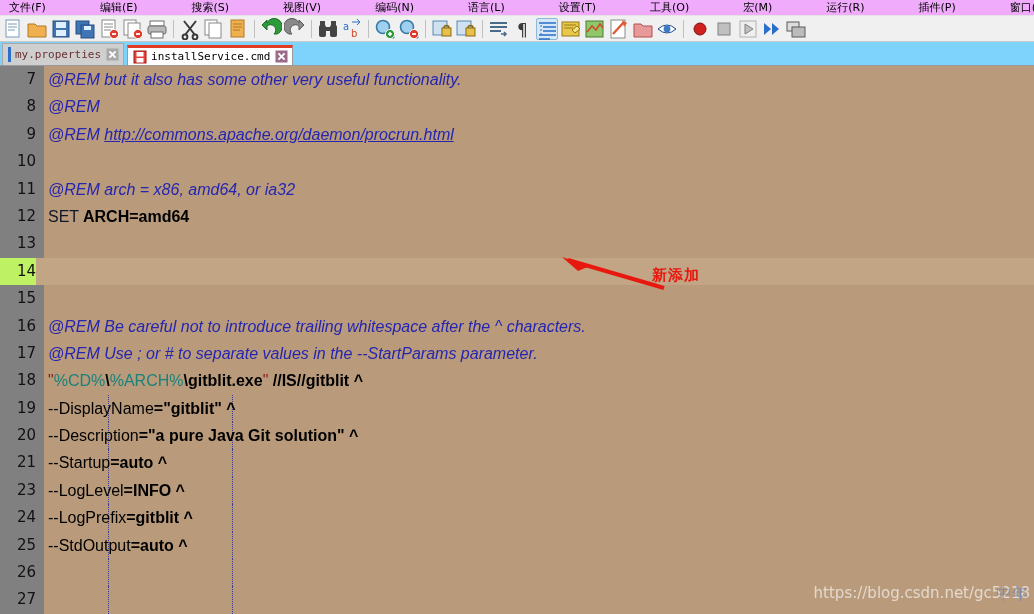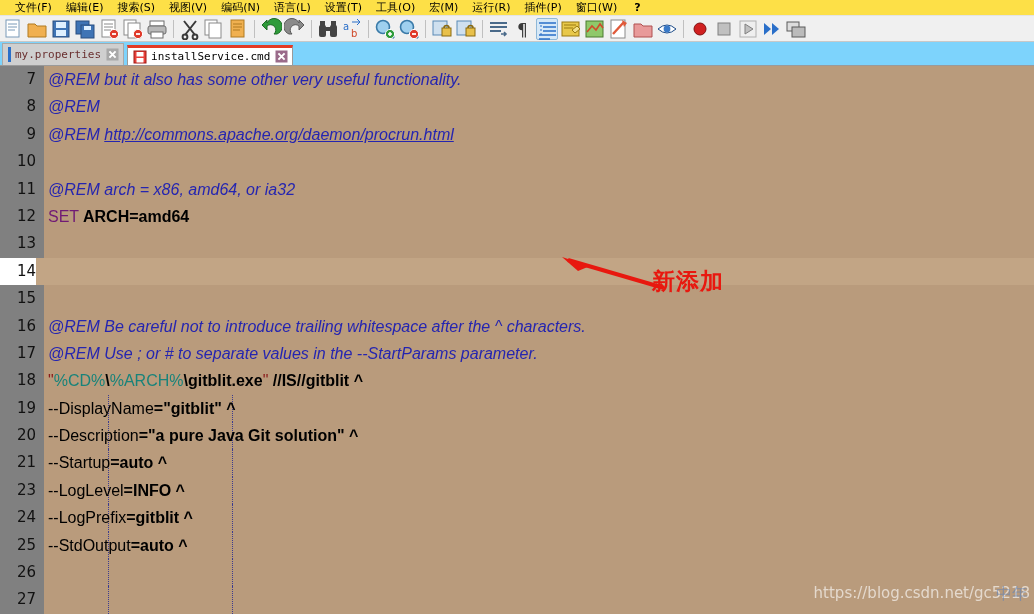--- a/index.html
+++ b/index.html
@@ -11,26 +11,27 @@
   }
   #app {
     position: relative;
     width: 1034px; height: 614px;
     overflow: hidden;
   }
 
   
   .menubar {
     height: 16px;
-    background: #fde047;
+    background: #f0abfc;
     border-bottom: 1px solid #e4e4e4;
     display: flex;
     align-items: center;
-    padding-left: 8px;
+    padding-left: 2px;
     box-sizing: border-box;
+    gap: 40px;
   }
   .menu-item {
     font-size: 11px;
     color: #000;
     padding: 0 7px;
     line-height: 15px;
     white-space: nowrap;
     font-family: "DejaVu Sans", sans-serif;
   }
   .menu-item.help { padding: 0 10px; font-weight: bold; }
@@ -149,25 +150,25 @@
     position: absolute;
     left: 48px;
     line-height: 27.4px;
   }
   .row { position: relative; height: 27.4px; }
   .row.cur .rowbg {
     position: absolute; left: 0; top: 0;
     width: 1034px; height: 27.4px;
     background: #c2a585;
   }
-  .row.cur .ln { background: #ffffff; }
+  .row.cur .ln { background: #bef264; }
 
   
   .cmt   { color: #2525b0; font-style: italic; }
-  .kw    { color: #701a75; }
+  .kw    { color: #0f172a; }
   .opt   { color: #000000; }
   .var   { color: #18837a; }
   .str   { color: #8a1a1a; }
   .plain { color: #000000; font-weight: bold; }
 
   
   .guide {
     position: absolute;
     top: 0;
     width: 1px;
@@ -178,21 +179,21 @@
 
   
   .anno {
     position: absolute;
     pointer-events: none;
   }
   .anno-text {
     position: absolute;
     left: 652px; top: 266px;
     color: #e8180f;
-    font-size: 23px;
+    font-size: 15px;
     font-weight: bold;
     font-family: "DejaVu Sans", sans-serif;
     letter-spacing: 1px;
   }
   .watermark {
     position: absolute;
     right: 4px; bottom: 12px;
     font-size: 15px;
     color: rgba(255,255,255,0.62);
     font-family: "DejaVu Sans", sans-serif;

